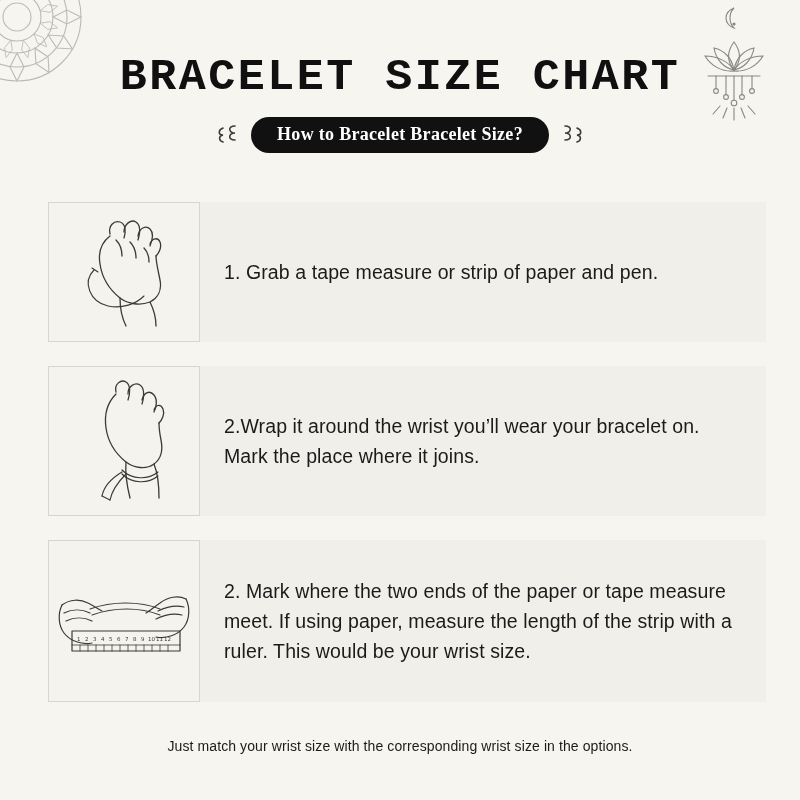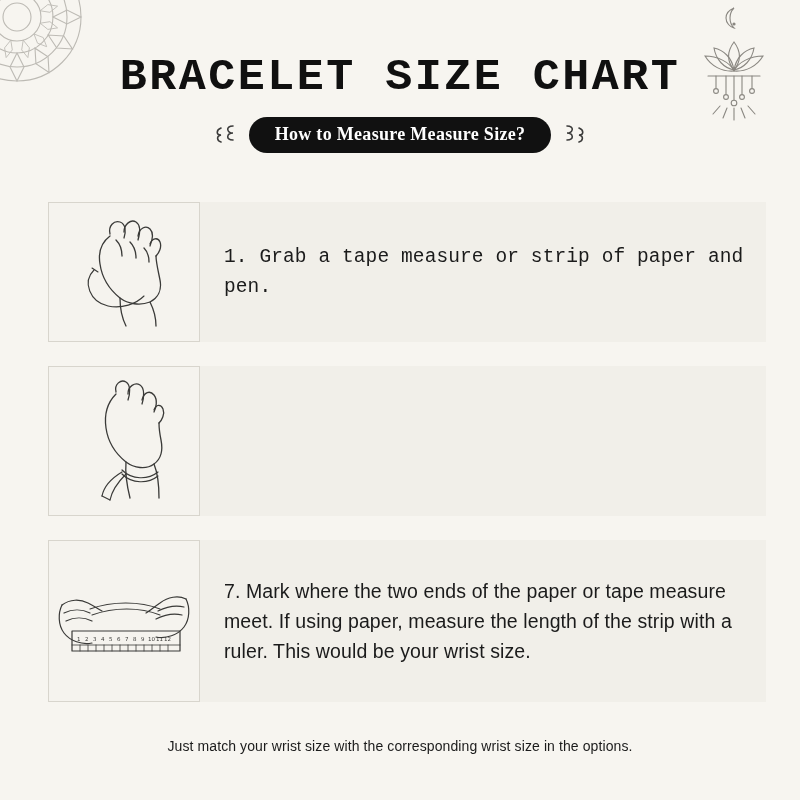--- a/index.html
+++ b/index.html
@@ -107,21 +107,21 @@
     display: flex;
     align-items: center;
     padding: 10px 18px 10px 24px;
     font-size: 19.5px;
     line-height: 1.55;
     color: #1b1b1b;
     letter-spacing: 0.1px;
   }
   .step-text p { margin: 0; }
 
-  .step-1 { min-height: 140px; font-family: Liberation Mono, monospace; }
+  .step-1 { min-height: 140px; }
   .step-2 { min-height: 150px; }
   .step-3 { min-height: 162px; }
 
   .footnote {
     position: absolute;
     bottom: 46px;
     left: 0;
     width: 800px;
     text-align: center;
     font-size: 14px;
@@ -196,21 +196,21 @@
 
 <div class="header">
   <h1 class="title">BRACELET SIZE CHART</h1>
   <div class="subtitle-row">
     <svg class="flourish" viewBox="0 0 26 26">
       <g fill="none" stroke="#1b1b1b" stroke-width="1.6" stroke-linecap="round">
         <path d="M20 4 C12 4 14 11 20 11 C14 11 12 18 20 18"></path>
         <path d="M8 6 C3 8 3 13 8 13 C3 14 4 19 8 20"></path>
       </g>
     </svg>
-    <div class="pill">How to Measure Measure Size?</div>
+    <div class="pill">How to Bracelet Bracelet Size?</div>
     <svg class="flourish" viewBox="0 0 26 26">
       <g fill="none" stroke="#1b1b1b" stroke-width="1.6" stroke-linecap="round">
         <path d="M6 4 C14 4 12 11 6 11 C12 11 14 18 6 18"></path>
         <path d="M18 6 C23 8 23 13 18 13 C23 14 22 19 18 20"></path>
       </g>
     </svg>
   </div>
 </div>
 
 <div class="steps">
@@ -260,20 +260,23 @@
           <path d="M90 90 C94 100 95 112 95 124"></path>
 
           <path d="M58 96 C68 106 84 106 94 98" stroke-width="1.2"></path>
           <path d="M58 100 C68 110 84 110 94 102" stroke-width="1.2"></path>
 
           <path d="M58 98 C48 104 40 112 38 122" stroke-width="1.2"></path>
           <path d="M62 100 C54 108 48 116 46 126" stroke-width="1.2"></path>
           <path d="M38 122 L46 126" stroke-width="1.2"></path>
         </g>
       </svg>
+    </div>
+    <div class="step-text">
+      <p>2.Wrap it around the wrist you’ll wear your bracelet on. Mark the place where it joins.</p>
     </div>
   </div>
 
   <div class="step step-3">
     <div class="step-figure">
       <svg width="136" height="124" viewBox="0 0 136 124">
         <g fill="none" stroke="#3a3a38" stroke-width="1.2" stroke-linecap="round" stroke-linejoin="round">
 
           <path d="M6 46 C14 40 24 40 32 44 C38 47 42 50 46 52"></path>
           <path d="M8 54 C16 50 26 50 34 54"></path>
@@ -306,19 +309,19 @@
             <text x="77" y="82">8</text>
             <text x="85" y="82">9</text>
             <text x="92" y="82">10</text>
             <text x="100" y="82">11</text>
             <text x="108" y="82">12</text>
           </g>
         </g>
       </svg>
     </div>
     <div class="step-text">
-      <p>7. Mark where the two ends of the paper or tape measure meet. If using paper, measure the length of the strip with a ruler. This would be your wrist size.</p>
+      <p>2. Mark where the two ends of the paper or tape measure meet. If using paper, measure the length of the strip with a ruler. This would be your wrist size.</p>
     </div>
   </div>
 
 </div>
 
 <div class="footnote">Just match your wrist size with the corresponding wrist size in the options.</div>
 
 </body></html>

